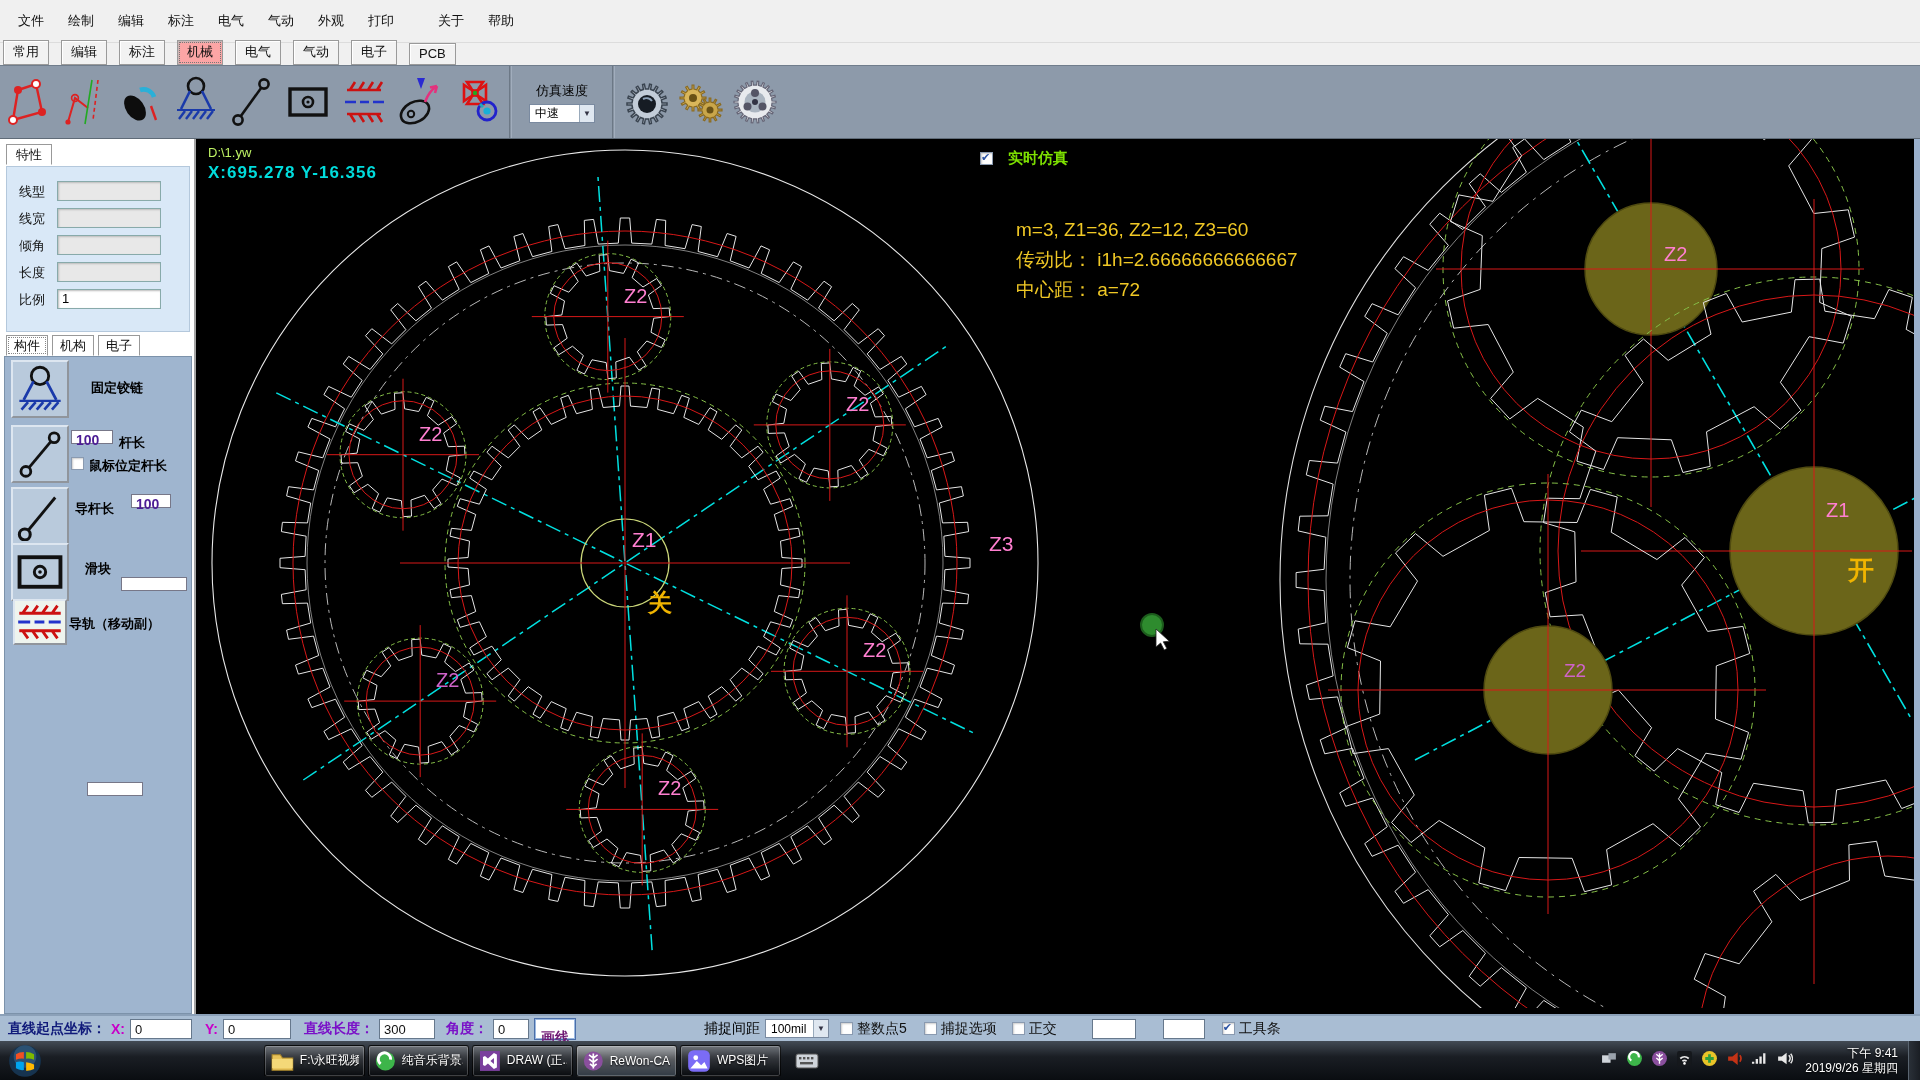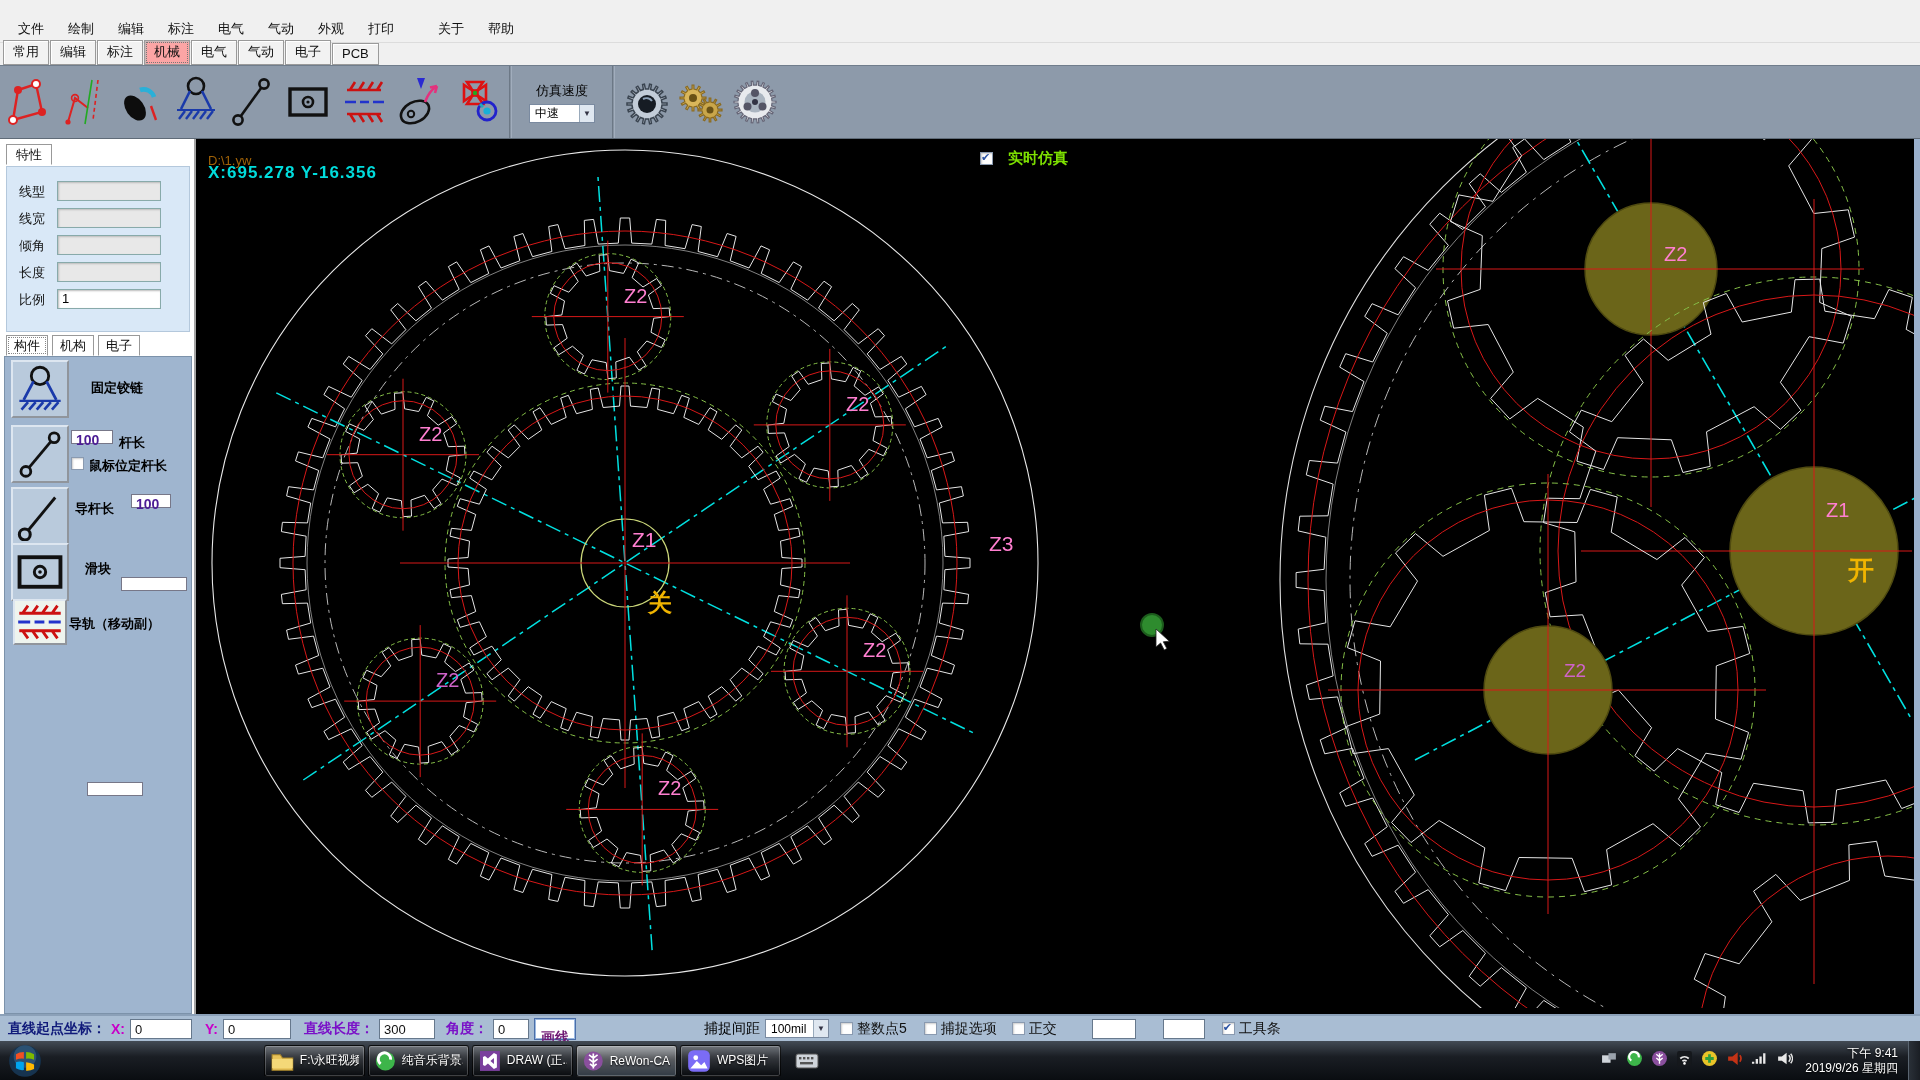--- a/index.html
+++ b/index.html
@@ -8,26 +8,26 @@
   #app { position:absolute; top:0; left:0; right:0; bottom:39px; display:flex; flex-direction:column; background:#f0f0f0; }
 
   
   .titlebar { height:22px; background:linear-gradient(#dce9f7,#b5cbe4 45%,#a2bad6); display:flex; align-items:center; padding:0 5px; border-bottom:1px solid #8aa3c0; }
   .titlebar .logo { width:15px; height:15px; margin-right:5px; }
   .titlebar .title { font-size:12px; color:#1a1a1a; flex:1; }
   .winbtn { width:28px; height:16px; margin-left:2px; border:1px solid #7a8aa0; border-radius:2px; font-size:10px; line-height:14px; text-align:center; color:#333; background:linear-gradient(#fdfdfd,#cdd7e2); }
   .winbtn.close { background:linear-gradient(#e8919b,#c0392b); color:#fff; border-color:#8a2a20; }
 
   
-  .menubar { height:27px; background:#f0f0f0; display:flex; align-items:center; padding-left:6px; border-bottom:1px solid #dcdcdc;margin-top:16px; }
+  .menubar { height:43px; background:#f0f0f0; display:flex; align-items:center; padding-left:6px; border-bottom:1px solid #dcdcdc; }
   .menu-item { font-size:13px; color:#111; padding:4px 12px; }
   .menu-item.gap { margin-left:20px; }
 
   
-  .tabsrow { height:22px; background:#f0f0f0; display:flex; align-items:flex-end; padding-left:3px; gap:1px; }
+  .tabsrow { height:22px; background:#f0f0f0; display:flex; align-items:flex-end; padding-left:3px; gap:12px; }
   .ribbon-tab { font-size:13px; padding:2px 9px 3px; background:#f2f2f2; border:1px solid #9a9a9a; box-shadow:inset 1px 1px 0 #fff; color:#111; }
   .ribbon-tab.active { background:#fca5a5; box-shadow:inset 1px 1px 2px #bbb; outline:1px dotted #777; outline-offset:-3px; }
 
   
   .toolbar { height:74px; background:#8d9aaa; border-top:1px solid #707d8c; border-bottom:1px solid #5f6b78; display:flex; align-items:center; }
   .tool-icon { width:50px; height:64px; margin:0 3px; display:flex; align-items:center; justify-content:center; }
   .vsep { width:3px; height:72px; margin:0 5px; background:linear-gradient(90deg,#5f6b78,#aebaca); }
   .sim-speed { width:90px; display:flex; flex-direction:column; align-items:center; gap:4px; }
   .sim-speed .lbl { font-size:13px; color:#000; }
   .dropdown { background:#fff; border:1px solid #7a8aa0; height:19px; display:flex; align-items:center; font-size:12px; padding-left:5px; }
@@ -50,21 +50,21 @@
   #comp-tabs .ptab.active { background:#fff; outline:1px dotted #888; outline-offset:-3px; }
   #comp-box { position:absolute; top:217px; left:4px; right:2px; bottom:0; background:#9fb5cf; border:1px solid #7c92aa; }
   .cbtn { position:absolute; width:58px; height:58px; background:#b9cadc; border:2px outset #dde6f0; display:flex; align-items:center; justify-content:center; }
   .clabel { position:absolute; color:#000; font-weight:bold; font-size:13px; }
   .cinput { position:absolute; background:#fff; border:1px solid #778; height:14px; font-size:14px; font-weight:bold; padding:1px 4px; color:#4c1d95; }
   .cb { display:inline-block; width:13px; height:13px; background:#fff; border:1px solid #8a9ab0; box-shadow:inset 1px 1px 2px #ccc; vertical-align:middle; position:relative; }
   .cb.checked::after { content:"✔"; position:absolute; left:0; top:-2px; font-size:11px; color:#2b52a3; }
 
   .canvas { flex:1; background:#000; position:relative; overflow:hidden; }
   .canvas svg { position:absolute; inset:0; }
-  .cv-file { position:absolute; left:12px; top:6px; color:#a16207; font-size:13px;margin-top:8px; }
+  .cv-file { position:absolute; left:12px; top:6px; color:#bef264; font-size:13px; }
   .cv-coords { position:absolute; left:12px; top:24px; color:#00dcdc; font-size:17px; font-weight:bold; letter-spacing:1px; }
   .cv-realtime { position:absolute; left:742px; top:10px; display:flex; align-items:center; gap:15px;margin-left:42px; }
   .cv-realtime .lbl { color:#7de000; font-size:15px; font-weight:bold; }
   .cv-ann { position:absolute; left:820px; top:76px; color:#f0c825; font-size:19px; line-height:30px; white-space:nowrap; }
   .rightstrip { width:6px; background:#9ab0cc; flex:none; }
 
   
   .statusbar { height:27px; background:#a9bdd3; border-top:2px solid #8ba0b8; display:flex; align-items:center; padding:0 8px; font-size:14px; gap:5px; white-space:nowrap; }
   .sb-navy { color:#101a7a; font-weight:bold; }
   .sb-mag { color:#c800c8; font-weight:bold; }
@@ -409,20 +409,25 @@
             <circle cx="956" cy="486" r="11" fill="#2e8b2e" stroke="#1c5c1c" stroke-width="2"></circle>
             <path d="M960,490 l0,18 4.6,-4 3.6,7 2.7,-1.4 -3.6,-6.8 6,-0.6 z" fill="#fff" stroke="#222" stroke-width="0.8"></path>
           </g>
         </svg>
       <div class="cv-file">D:\1.yw</div>
       <div class="cv-coords">X:695.278  Y-16.356</div>
       <div class="cv-realtime">
         <span class="cb checked"></span>
         <span class="lbl">实时仿真</span>
       </div>
+      <div class="cv-ann">
+        <div>m=3, Z1=36, Z2=12, Z3=60</div>
+        <div>传动比：  i1h=2.66666666666667</div>
+        <div>中心距：  a=72</div>
+      </div>
     </div>
 
     <div class="rightstrip"></div>
   </div>
 
   <div class="statusbar">
     <span class="sb-navy">直线起点坐标：</span>
     <span class="sb-mag">X:</span>
     <span class="sb-input" style="width:62px">0</span>
     <span class="sb-mag" style="margin-left:8px">Y:</span>

